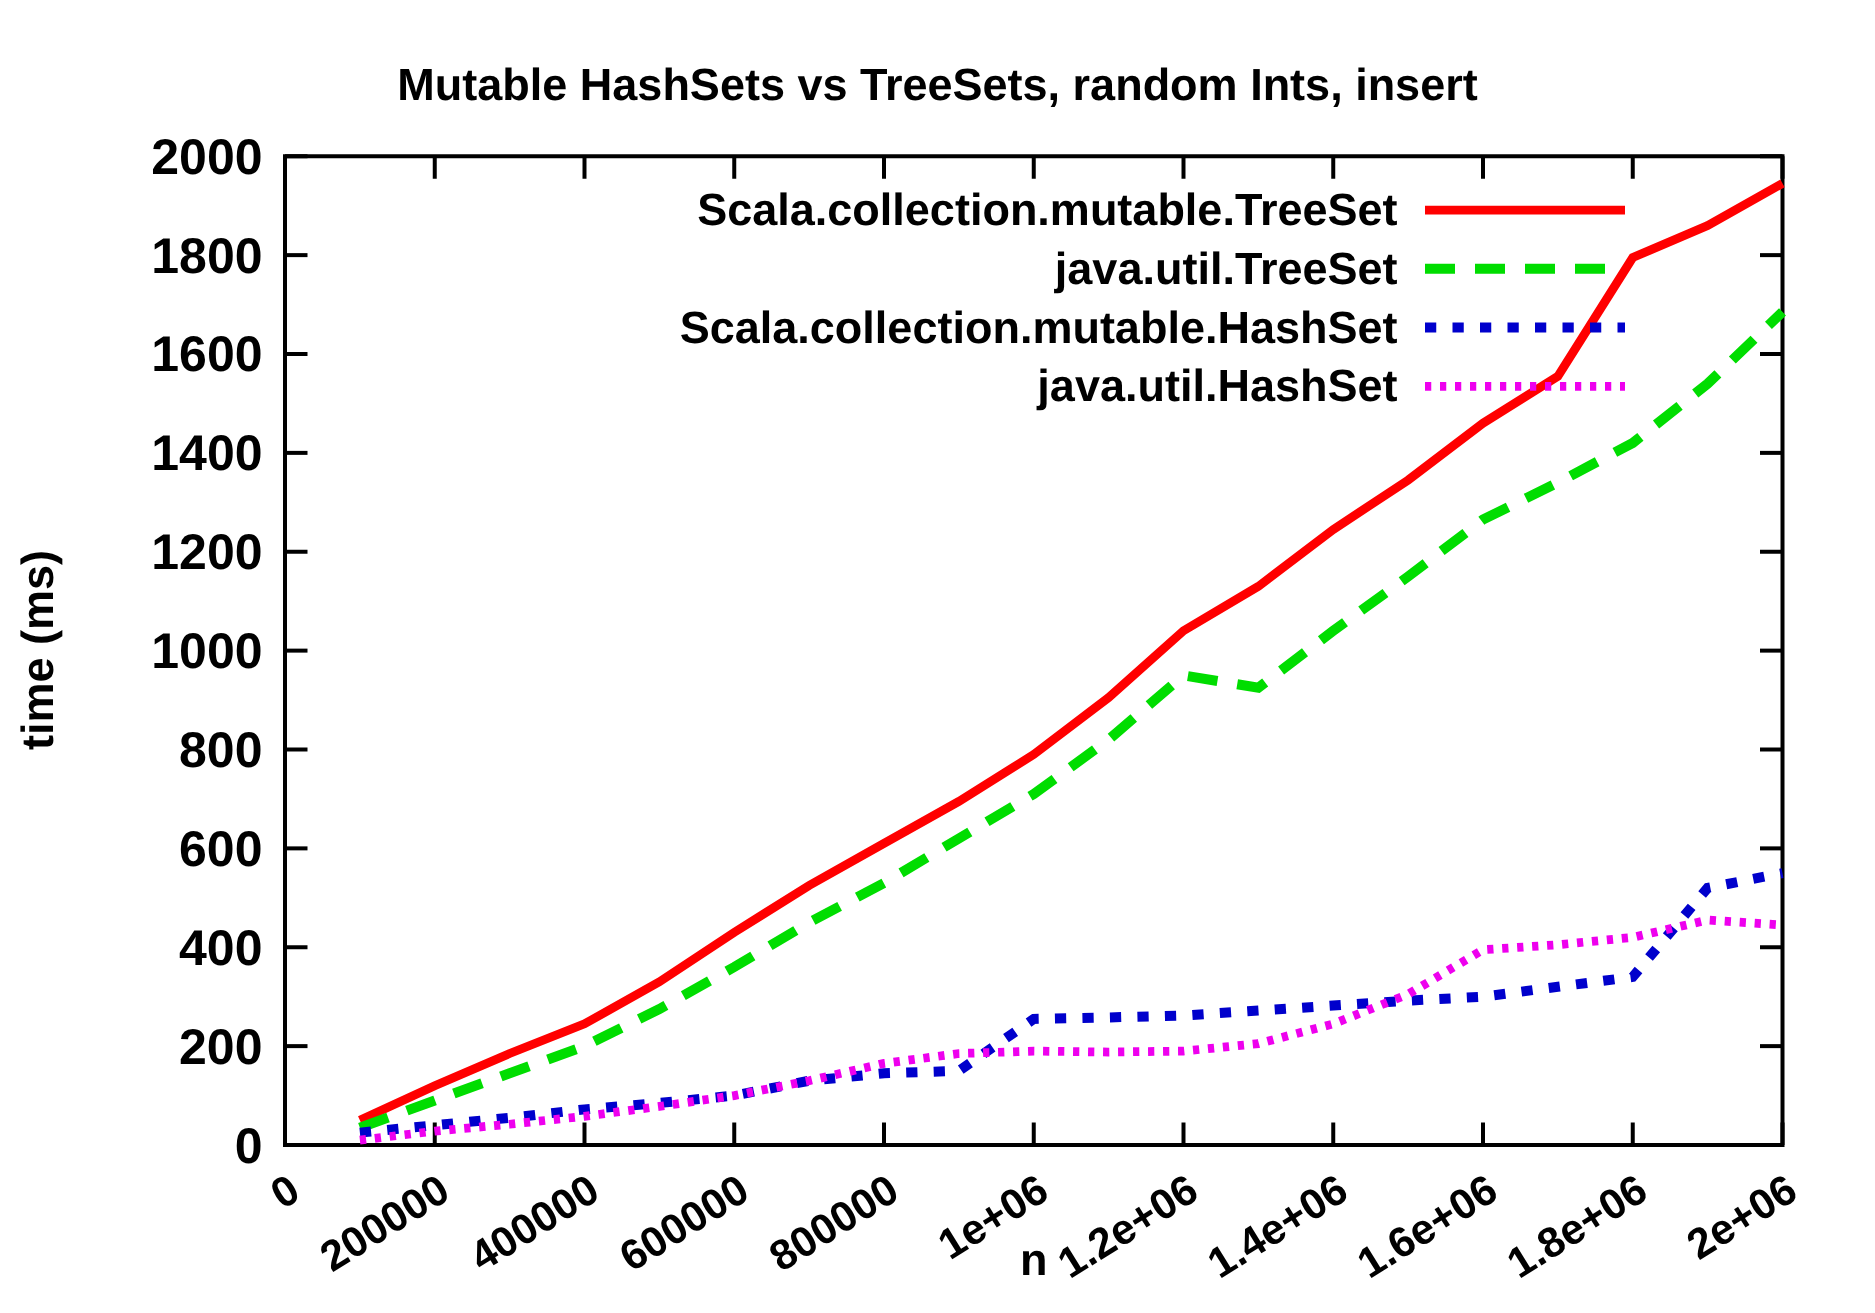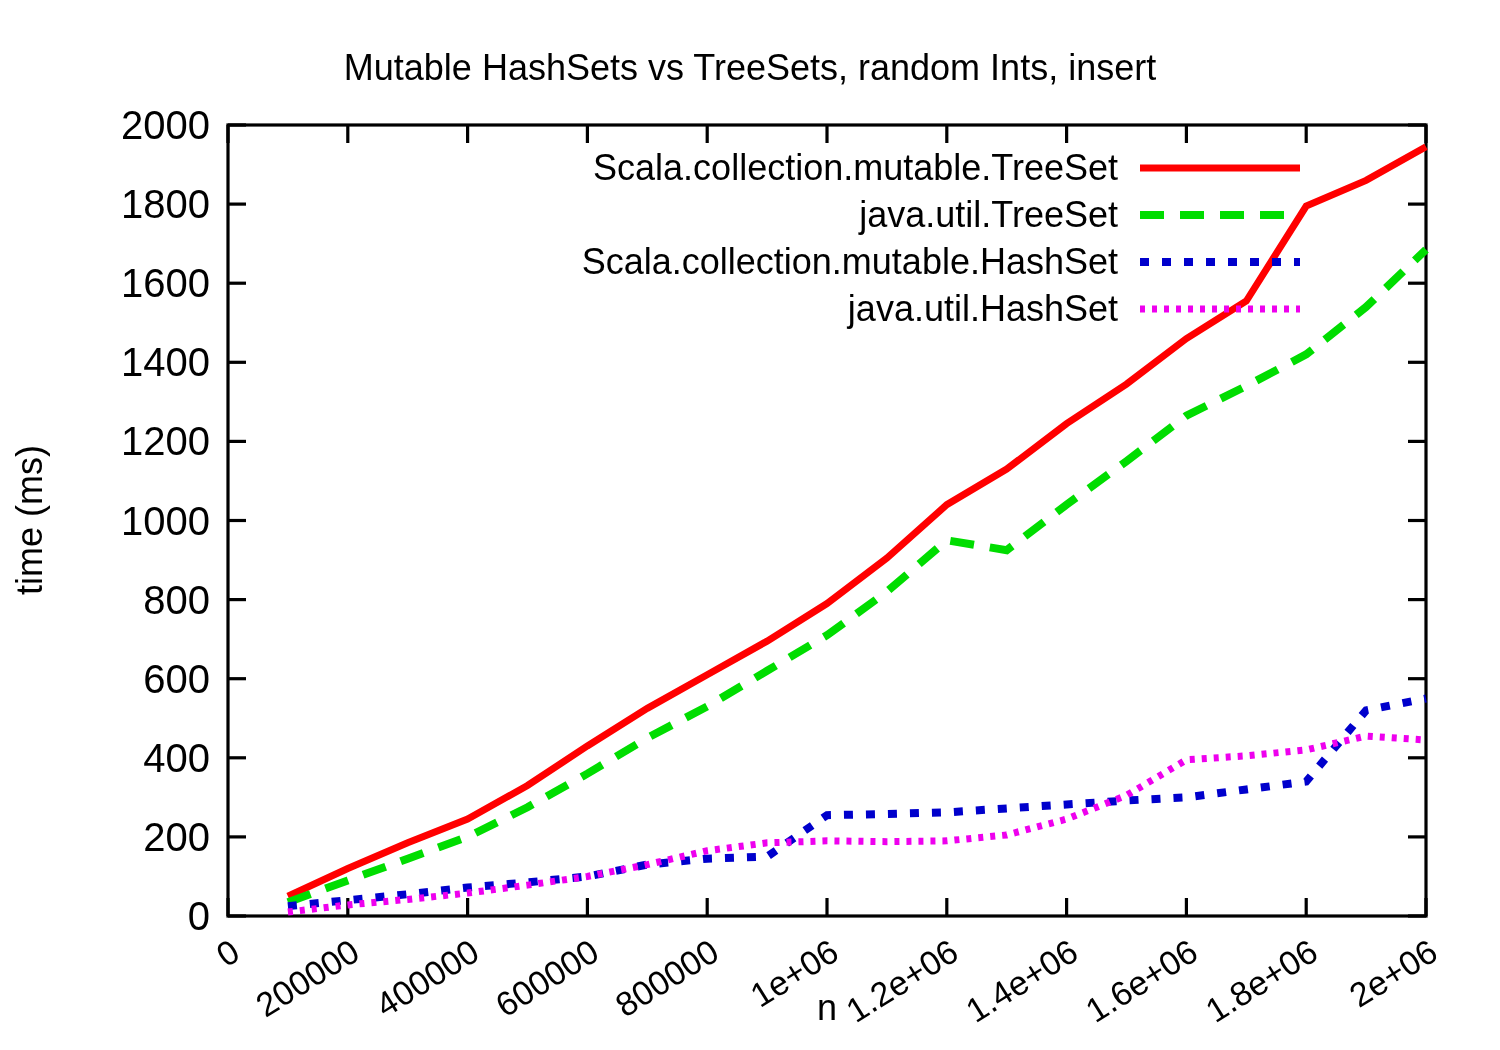--- a/index.html
+++ b/index.html
@@ -10,20 +10,21 @@
   body {
     width: 1500px;
     height: 1050px;
     font-family: "Liberation Sans", sans-serif;
     overflow: hidden;
   }
   #chart-root {
     position: relative;
     width: 1380px;
     height: 1050px;
+    font-weight: bold;
   }
   svg#plot {
     display: block;
     width: 1500px;
     height: 1050px;
   }
   .axis-line {
     fill: none;
     stroke: #000000;
     stroke-width: 3.2;

